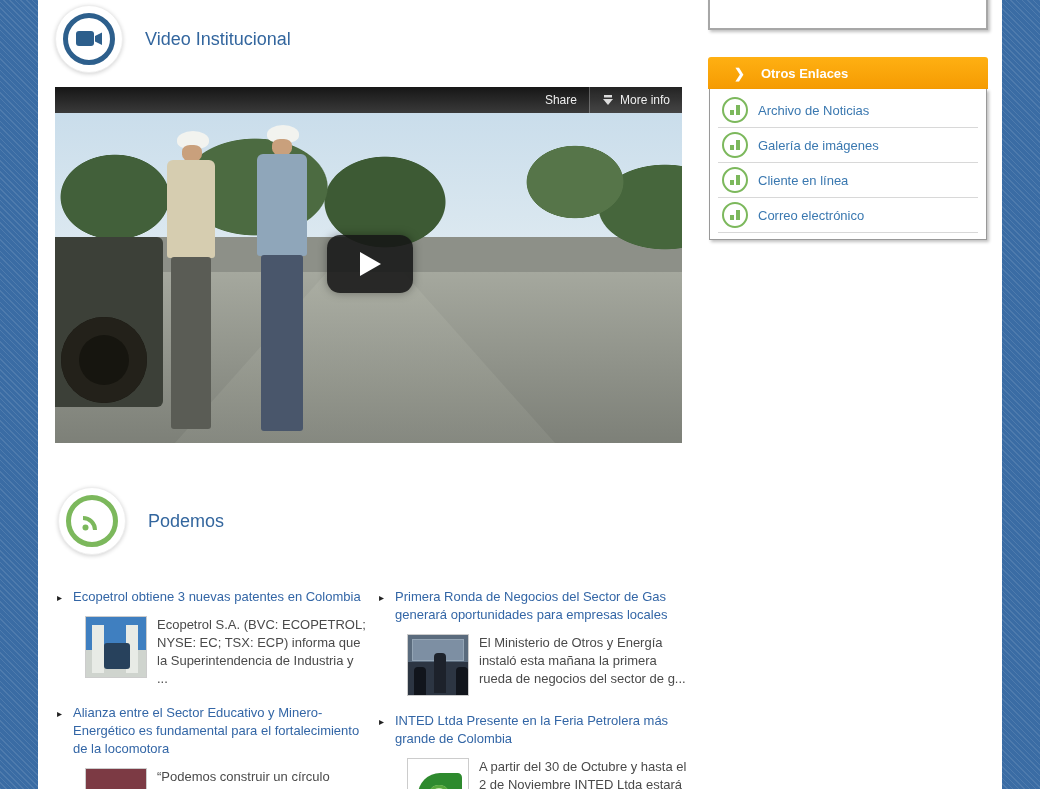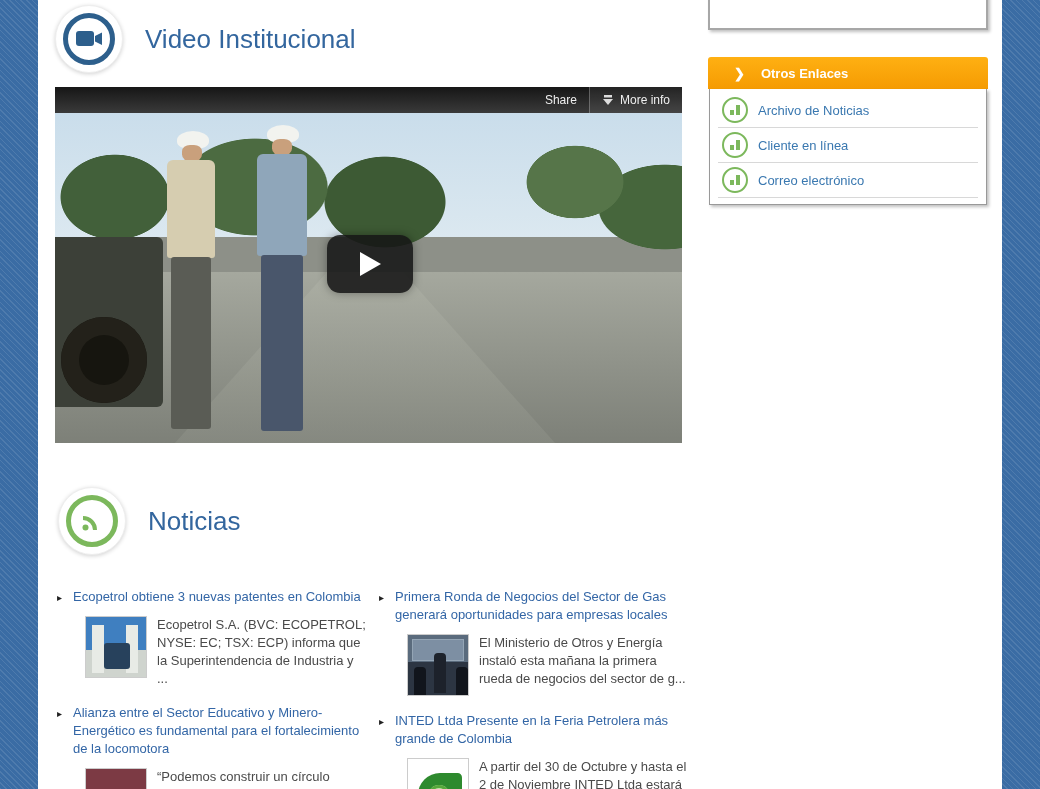--- a/index.html
+++ b/index.html
@@ -16,21 +16,21 @@
 
   
   .sec-header { position:absolute; display:flex; align-items:center; }
   .badge { width:68px; height:68px; border-radius:50%; background:#fff;
     border:1px solid #eee; box-shadow:0 1px 4px rgba(0,0,0,.18);
     display:flex; align-items:center; justify-content:center; }
   .ring { width:52px; height:52px; border-radius:50%; display:flex;
     align-items:center; justify-content:center; }
   .ring.blue { border:5px solid #2d5f8c; }
   .ring.green { border:5px solid #7cb85c; }
-  .sec-title { font-size:26px; color:#33669e; margin-left:22px; }
+  .sec-title { font-size:18px; color:#33669e; margin-left:22px; }
 
   
   .player { position:absolute; left:17px; top:87px; width:627px; height:356px;
     background:#8d9088; overflow:hidden; }
   .v-sky { position:absolute; left:0; top:0; width:100%; height:150px;
     background:linear-gradient(#c6dbea,#dbe8f0); }
   .v-trees { position:absolute; left:0; top:40px; width:100%; height:150px;
     background:
       radial-gradient(90px 70px at 60px 70px, #42603a 60%, transparent 61%),
       radial-gradient(120px 80px at 200px 60px, #4c6b41 60%, transparent 61%),
@@ -191,21 +191,21 @@
 
   <div class="sec-header" style="left:20px; top:487px;">
     <div class="badge">
       <div class="ring green">
         <svg width="24" height="24" viewBox="0 0 24 24">
           <circle cx="5.5" cy="18.5" r="3" fill="#7cb85c"></circle>
           <path d="M3 9 a12 12 0 0 1 12 12" stroke="#7cb85c" stroke-width="4" fill="none"></path>
         </svg>
       </div>
     </div>
-    <div class="sec-title">Noticias</div>
+    <div class="sec-title">Podemos</div>
   </div>
 
   <div class="news-grid">
 
     <div class="news-col left">
       <div class="news-item">
         <a class="news-title">
           <span class="news-bullet">▸</span>
           <span>Ecopetrol obtiene 3 nuevas patentes en Colombia</span>
         </a>
@@ -258,20 +258,24 @@
     <span>Otros Enlaces</span>
   </div>
 
   <div class="oe-box">
     <div class="oe-link">
       <span class="oe-icon"></span>
       <span class="oe-label">Archivo de Noticias</span>
     </div>
     <div class="oe-link">
       <span class="oe-icon"></span>
+      <span class="oe-label">Galería de imágenes</span>
+    </div>
+    <div class="oe-link">
+      <span class="oe-icon"></span>
       <span class="oe-label">Cliente en línea</span>
     </div>
     <div class="oe-link">
       <span class="oe-icon"></span>
       <span class="oe-label">Correo electrónico</span>
     </div>
   </div>
 
 </div>
 

